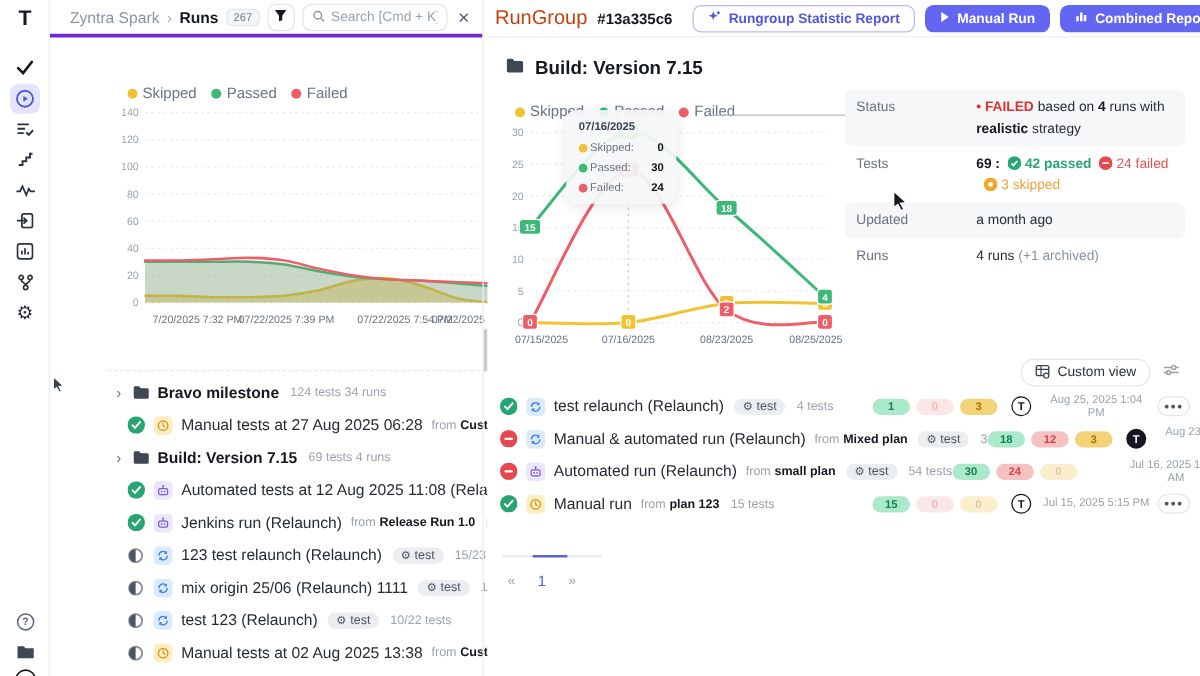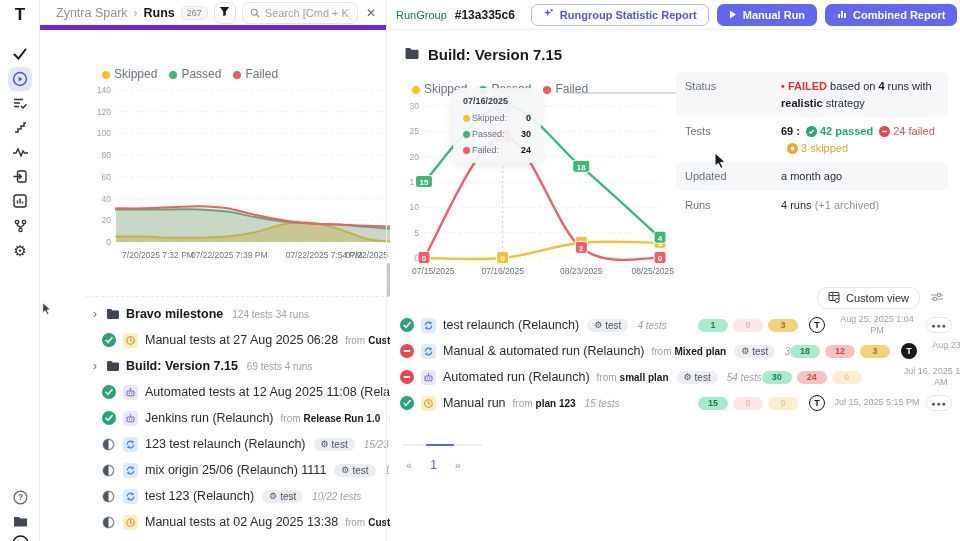--- a/index.html
+++ b/index.html
@@ -13,21 +13,21 @@
   #logo { width:40px; height:30px; display:flex; align-items:center; justify-content:center;
     font-weight:800; font-size:17px; color:#15181e; }
   .sbicon { position:absolute; left:8px; width:24px; height:24px; display:flex; align-items:center;
     justify-content:center; border-radius:7px; color:#2b313b; font-size:13px; cursor:pointer; }
   .sbicon.active { background:#e3e6fb; color:#5157d8; }
   .sbicon svg { display:block; }
 
   
   #leftpanel { left:40px; top:0; width:346px; height:541px; background:#fff; }
   #ltop { display:flex; align-items:center; height:30px; padding:0 8px 0 16px; gap:6px;
-    border-bottom:5px solid #6d28d9; }
+    border-bottom:3px solid #6d28d9; }
   .crumb-proj { color:#8b93a1; font-size:12.5px; white-space:nowrap; }
   .crumb-sep { color:#a9b0ba; font-size:12px; }
   .crumb-cur { color:#15181e; font-size:12.5px; font-weight:700; white-space:nowrap; }
   .countbadge { font-size:9px; color:#737b88; background:#f5f6f8; border:1px solid #e4e6ea;
     border-radius:5px; padding:1px 5px; }
   .iconbtn { width:22px; height:22px; border:1px solid #e2e4e8; background:#fff; border-radius:7px;
     display:flex; align-items:center; justify-content:center; cursor:pointer; flex:0 0 auto; }
   #searchbox { flex:1; height:22px; border:1px solid #e2e4e8; border-radius:7px; display:flex;
     align-items:center; padding:0 7px; gap:5px; background:#fff; }
   #searchbox input { border:none; outline:none; width:100%; font-size:11px; color:#4b5563;
@@ -50,34 +50,34 @@
   .lrow { display:flex; align-items:center; height:26px; padding-left:8px; cursor:pointer; }
   .lrow .chev { color:#6b7280; font-size:12px; width:14px; text-align:center; }
   .lrow .ftitle { font-weight:700; font-size:12.5px; color:#15181e; margin-left:6px; }
   .lmeta { color:#9aa3ad; font-size:10px; margin-left:9px; white-space:nowrap; }
   .runindent { width:14px; flex:0 0 auto; }
   .rtitle { font-size:12.5px; color:#262c36; margin-left:7px; white-space:nowrap; }
   .fromw { color:#9aa3ad; font-size:10px; margin-left:7px; }
   .fromv { color:#15181e; font-size:10px; font-weight:700; margin-left:3px; white-space:nowrap; }
   .badge { display:inline-flex; align-items:center; gap:3px; background:#ecedf0; border-radius:8px;
     padding:1px 7px; margin-left:8px; font-size:10px; color:#4b5563; white-space:nowrap; }
-  .tcount { color:#9aa3ad; font-size:10px; margin-left:9px; white-space:nowrap;font-style:italic; }
+  .tcount { color:#9aa3ad; font-size:10px; margin-left:9px; white-space:nowrap; }
   .sicon { width:15px; flex:0 0 auto; display:flex; align-items:center; }
   .typebg { width:15px; height:15px; border-radius:4px; display:inline-flex; align-items:center;
     justify-content:center; margin-left:6px; flex:0 0 auto; }
 
   
   #vline { left:386px; top:0; width:1px; height:541px; background:#ededf0; }
   #lscroll { left:387px; top:263px; width:3px; height:34px; background:#c7cacf; border-radius:2px; }
   #rscroll { left:954px; top:103px; width:4px; height:105px; background:#dddfe3; border-radius:2px; }
 
   
   #rightpanel { left:390px; top:0; width:570px; height:541px; background:#fff; }
   #rtop { display:flex; align-items:center; height:30px; padding:0 10px 0 6px; gap:8px; border-bottom:1px solid #eef0f2; }
-  .rgtitle { font-size:11px; color:#15803d; }
+  .rgtitle { font-size:16px; color:#c2410c; }
   .rgid { font-size:12px; color:#15181e; font-weight:700; }
   .btn { display:inline-flex; align-items:center; gap:6px; height:22px; padding:0 11px; border-radius:7px;
     font-size:11px; font-weight:600; cursor:pointer; border:1px solid transparent; white-space:nowrap;
     font-family:"Liberation Sans",sans-serif; }
   .btn-outline { background:#fff; border-color:#b9bcf0; color:#5157d8; }
   .btn-fill { background:#6366f1; color:#fff; }
   .topspacer { flex:1; }
 
   #rtitle { position:absolute; left:14px; top:46px; display:flex; align-items:center; gap:8px;
     font-size:15px; font-weight:700; color:#15181e; }

